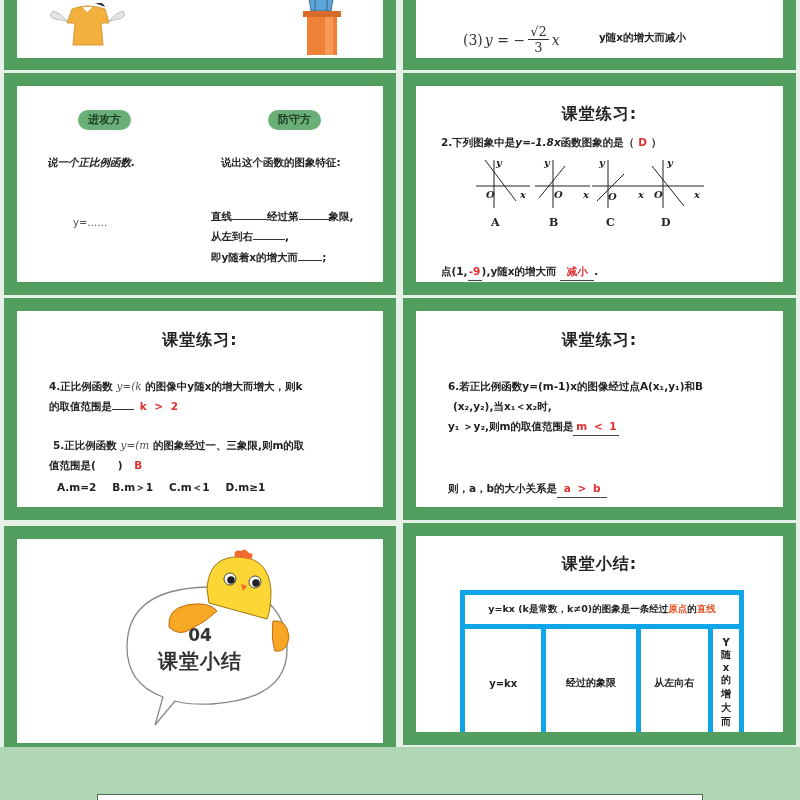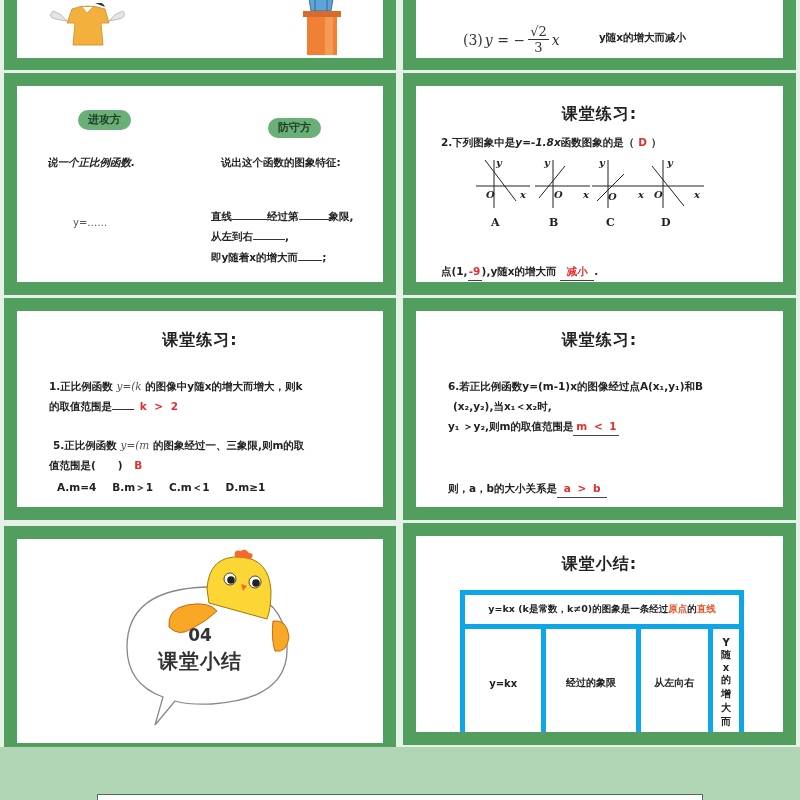--- a/index.html
+++ b/index.html
@@ -74,21 +74,21 @@
       </span>
       <span style="font-style:italic;">x</span>
     </div>
     <div class="abs" style="left:183px; top:178px; font-size:10.5px; font-weight:bold;">y随x的增大而减小</div>
   </div>
 </div>
 
 <div class="slide" style="left:4px; top:73px; width:392px; height:222px;">
   <div class="inner">
     <div class="pill" style="left:61px; top:24px;">进攻方</div>
-    <div class="pill" style="left:251px; top:32px;">防守方</div>
+    <div class="pill" style="left:251px; top:24px;">防守方</div>
     <div class="abs" style="left:30px; top:70px; font-size:10.5px; font-weight:bold; font-style:italic;">说一个正比例函数.</div>
     <div class="abs" style="left:204px; top:70px; font-size:10.5px; font-weight:bold;">说出这个函数的图象特征:</div>
     <div class="abs" style="left:56px; top:131px; font-size:10px; color:#555;">y=……</div>
     <div class="q" style="left:194px; top:121px;">
       <span>直线</span><span class="blank" style="width:35px;"></span><span>经过第</span><span class="blank" style="width:30px;"></span><span>象限,</span>
     </div>
     <div class="q" style="left:194px; top:141px;">
       <span>从左到右</span><span class="blank" style="width:32px;"></span><span>,</span>
     </div>
     <div class="q" style="left:194px; top:162px;">
@@ -145,39 +145,39 @@
       <span>点(1,</span><span class="redline" style="width:14px;">-9</span><span>),y随x的增大而</span>
       <span class="redline" style="width:34px;">减小</span><span>.</span>
     </div>
   </div>
 </div>
 
 <div class="slide" style="left:4px; top:298px; width:392px; height:222px;">
   <div class="inner">
     <div class="title" style="top:19px;">课堂练习:</div>
     <div class="q" style="left:32px; top:66px;">
-      <span>1.正比例函数</span>
+      <span>4.正比例函数</span>
       <span class="math">y=(k</span>
       <span>的图像中y随x的增大而增大，则k</span>
     </div>
     <div class="q" style="left:32px; top:86px;">
       <span>的取值范围是</span><span class="blank" style="width:22px;"></span>
       <span class="red" style="margin-left:2px; word-spacing:4px;">k  &gt;  2</span>
     </div>
     <div class="q" style="left:36px; top:125px;">
       <span>5.正比例函数</span>
       <span class="math">y=(m</span>
       <span>的图象经过一、三象限,则m的取</span>
     </div>
     <div class="q" style="left:32px; top:145px;">
       <span style="white-space:pre;">值范围是(      )</span>
       <span class="red" style="margin-left:8px;">B</span>
     </div>
     <div class="q" style="left:40px; top:167px; display:flex; gap:16px;">
-      <span>A.m=4</span>
+      <span>A.m=2</span>
       <span>B.m＞1</span>
       <span>C.m＜1</span>
       <span>D.m≥1</span>
     </div>
   </div>
 </div>
 
 <div class="slide" style="left:403px; top:298px; width:393px; height:222px;">
   <div class="inner">
     <div class="title" style="top:19px;">课堂练习:</div>

